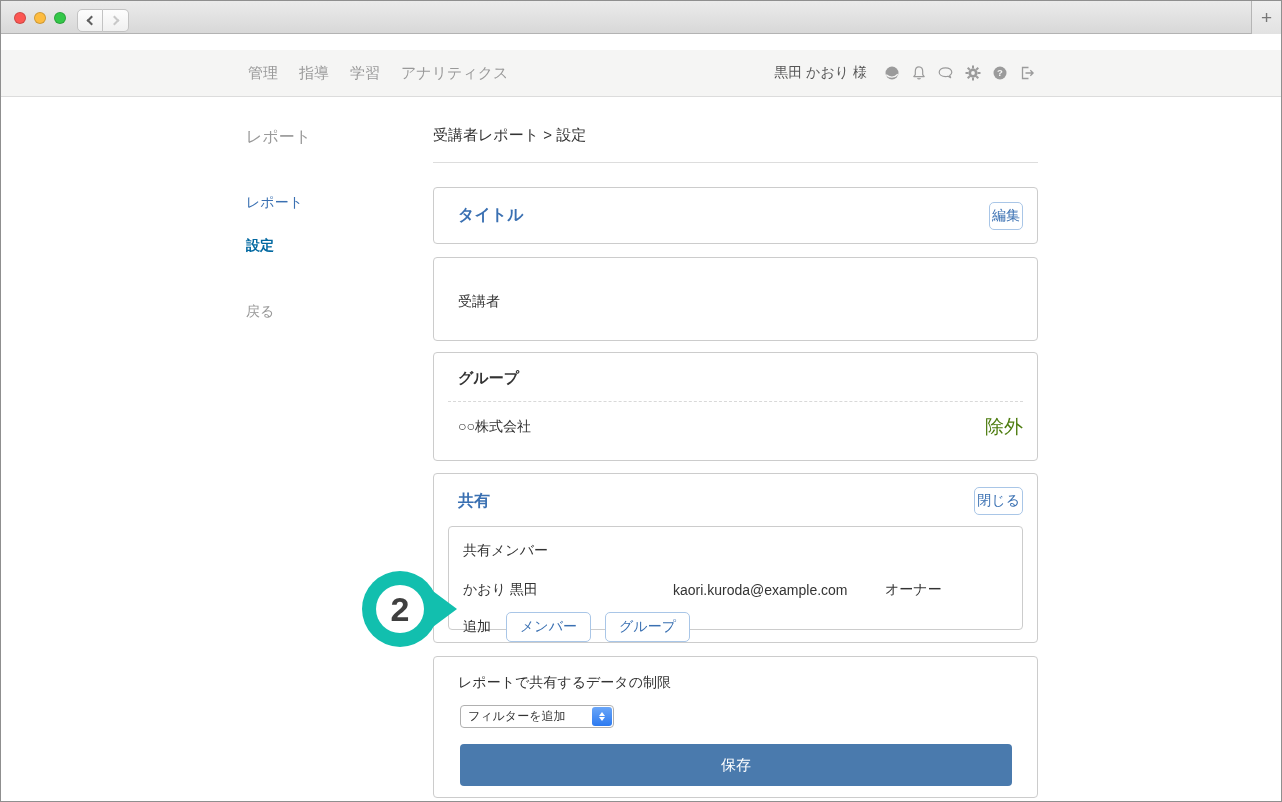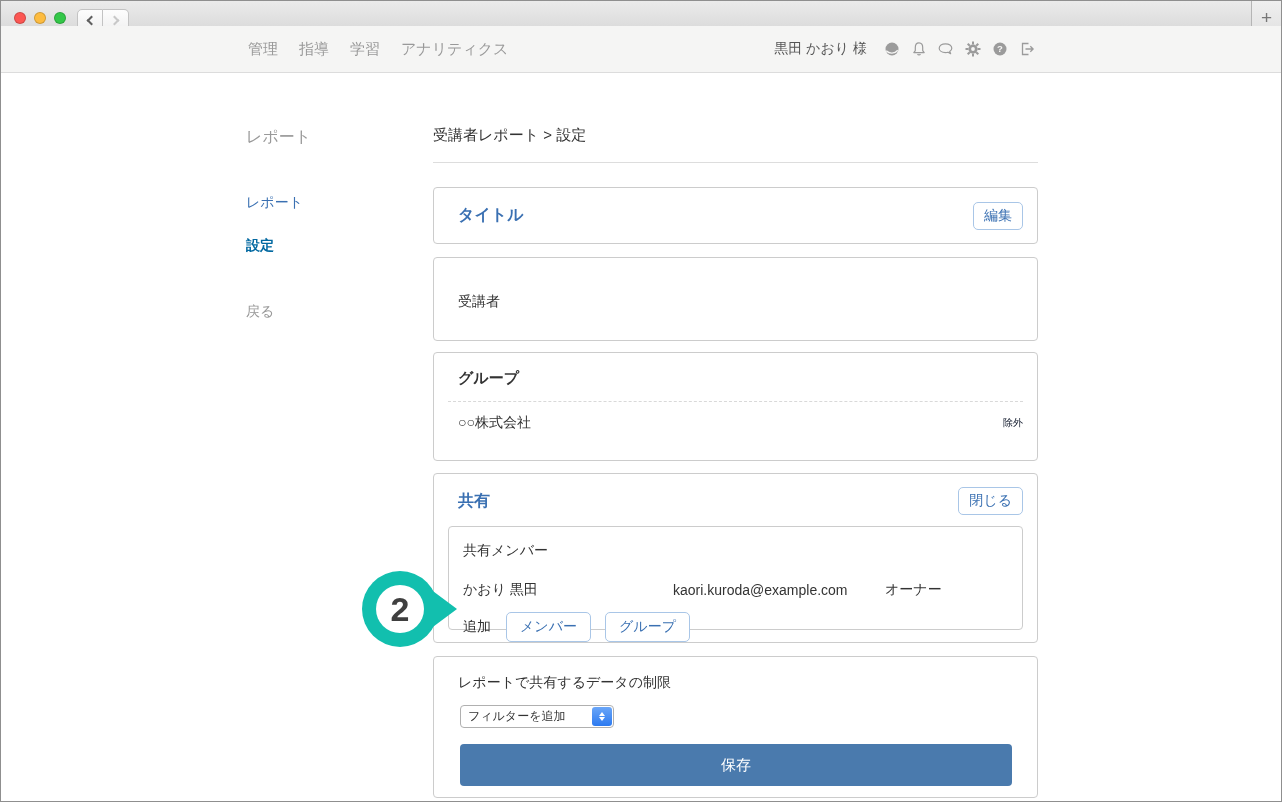--- a/index.html
+++ b/index.html
@@ -23,21 +23,21 @@
   .navbtn.fwd  { border-radius:0 5px 5px 0; border-left:none; }
   .chev { width:7px; height:7px; border-left:2px solid #5f5f5f; border-bottom:2px solid #5f5f5f; }
   .chev.left  { transform:rotate(45deg); margin-left:3px; }
   .chev.right { transform:rotate(-135deg); margin-right:3px; border-color:#c8c8c8; }
   .newtab { position:absolute; right:0; top:0; width:30px; height:33px;
             border-left:1px solid #b5b5b5; background:linear-gradient(#efefef,#e2e2e2);
             display:flex; align-items:center; justify-content:center;
             font-size:19px; color:#777; cursor:pointer; }
 
   
-  .appbar { position:absolute; left:0; top:25px; right:0; height:47px;
+  .appbar { position:absolute; left:0; top:49px; right:0; height:47px;
             background:#f5f5f4; border-bottom:1px solid #dcdcdc; }
   .appbar-inner { height:100%; margin:0 246px 0 247px; display:flex;
                   align-items:center; justify-content:space-between; }
   .appnav { display:flex; gap:21px; }
   .appnav a { color:#999; font-size:15px; text-decoration:none; cursor:pointer; }
   .userarea { display:flex; align-items:center; gap:10px; }
   .username { color:#555; font-size:14px; font-weight:500; margin-right:6px; white-space:nowrap; }
   .icobtn { width:17px; height:17px; display:flex; align-items:center; justify-content:center; cursor:pointer; }
   .icobtn svg { display:block; }
 
@@ -50,35 +50,35 @@
 
   
   .main { position:absolute; left:432px; top:80px; width:605px; }
   .breadcrumb { margin-top:45px; font-size:15px; color:#333; }
   .rule { margin-top:17px; border-top:1px solid #ddd; width:100%; }
 
   .card { background:#fff; border:1px solid #ccc; border-radius:4px; width:100%; }
   .blue-h { color:#3a70b2; font-size:16px; font-weight:bold;text-align:right; }
   .dark-h { color:#333; font-size:15px; font-weight:bold; }
   .btn-o { display:inline-block; background:#fff; border:1px solid #a9c6e7; border-radius:5px;
-           color:#3a70b2; font-size:14px; padding:4px 10px; cursor:pointer; white-space:nowrap; }
+           color:#3a70b2; font-size:14px; padding:4px 2px; cursor:pointer; white-space:nowrap; }
 
   .card-title { margin-top:24px; height:57px; display:flex; align-items:center;
                 justify-content:space-between; padding:0 14px 0 24px; }
 
   .card-datatype { margin-top:13px; height:84px; padding:19px 24px; }
   .card-datatype .val { margin-top:16px; font-size:14px; color:#333; }
 
   .card-group { margin-top:11px; height:109px; padding-top:16px; }
   .card-group .dark-h { padding:0 24px; }
   .dashed { margin:13px 14px 0 14px; border-top:1px dashed #d9d9d9; }
   .group-row { display:flex; justify-content:space-between; align-items:center;
                padding:12px 14px 0 24px; }
   .group-row .gname { font-size:14px; color:#333; }
-  .group-row .gexcl { font-size:10px; color:#0f172a; cursor:pointer; }
+  .group-row .gexcl { font-size:19px; color:#4d7c0f; cursor:pointer; }
 
   .card-share { margin-top:12px; height:170px; padding:13px 14px 14px 14px; }
   .share-head { display:flex; align-items:center; justify-content:space-between; padding-left:10px; }
   .share-box { margin-top:11px; border:1px solid #ccc; border-radius:4px; height:104px;
                padding:15px 14px 12px 14px; }
   .share-label { font-size:14px; color:#333; }
   .member-row { display:grid; grid-template-columns:210px 212px auto; margin-top:21px;
                 font-size:14px; color:#333; align-items:center; }
   .add-row { display:flex; align-items:center; margin-top:13px; gap:14px; }
   .add-row .addlbl { font-size:14px; color:#333; margin-right:1px; }

